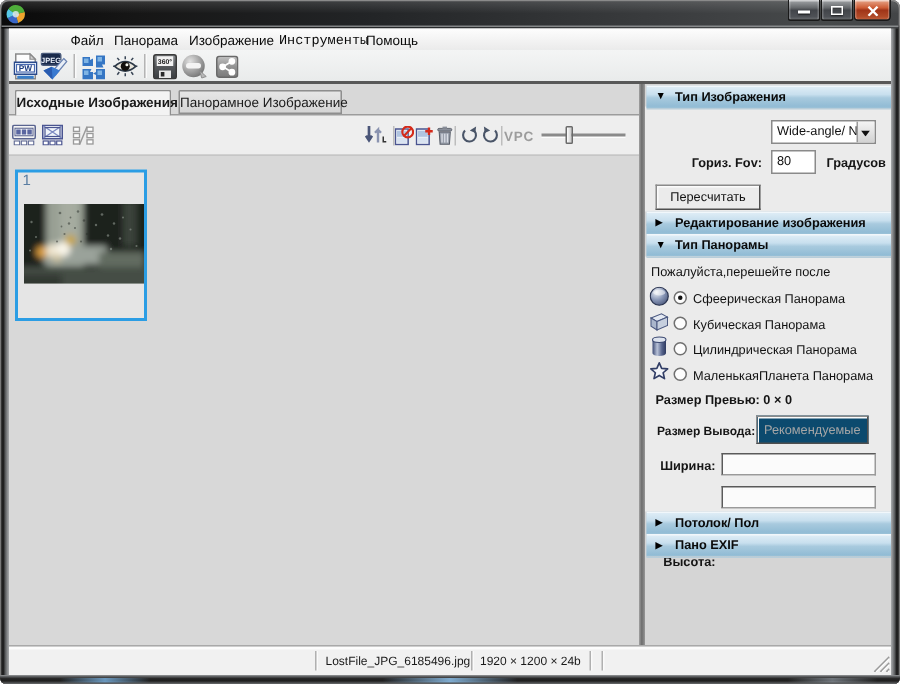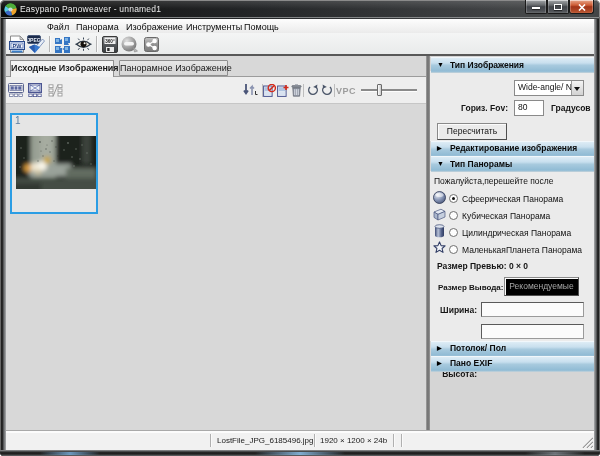--- a/index.html
+++ b/index.html
@@ -80,36 +80,35 @@
   <div id="titlebar"></div>
   <div class="abs" style="left:1px;right:1px;top:17px;height:1px;background:#9a9c9e;opacity:.8;"></div>
   <svg class="abs" style="left:4px;top:3px;" width="13" height="13" viewBox="0 0 13 13">
     <circle cx="6.5" cy="6.5" r="6" fill="#2a6a38"></circle>
     <path d="M6.5 6.5 L12.4 5 A6 6 0 0 1 8 12.3 Z" fill="#f0a32c"></path>
     <path d="M6.5 6.5 L8 12.3 A6 6 0 0 1 1 9 Z" fill="#3a66c8"></path>
     <path d="M6.5 6.5 L1 9 A6 6 0 0 1 1.6 3 Z" fill="#58c8e8"></path>
     <path d="M1.6 3 A6 6 0 0 1 12.4 5 L6.5 6.5 Z" fill="#4fae3a"></path>
     <circle cx="6.5" cy="6.5" r="2.1" fill="#dce8f0" opacity=".85"></circle>
   </svg>
-  <div id="title-text">Easypano Panoweaver - unnamed1</div>
   <div class="cbtn" id="btn-min" style="left:525px;width:22px;border-radius:0 0 2px 2px;"></div>
   <div class="cbtn" id="btn-max" style="left:547px;width:22px;border-radius:0 0 2px 2px;"></div>
   <div class="cbtn" id="btn-close" style="left:569px;width:25px;border-radius:0 0 3px 3px;"></div>
   <div class="abs" style="left:532px;top:7px;width:8px;height:2px;background:#fff;box-shadow:0 1px 1px rgba(0,0,0,.55);"></div>
   <div class="abs" style="left:554px;top:4px;width:8px;height:6px;border:1px solid #fff;box-shadow:0 1px 1px rgba(0,0,0,.5),inset 0 1px 1px rgba(0,0,0,.45);"></div>
   <svg class="abs" style="left:578px;top:4px;" width="8" height="7" viewBox="0 0 8 7">
     <path d="M1 0.5 L7 6.5 M7 0.5 L1 6.5" stroke="#fff" stroke-width="1.6"></path>
   </svg>
 
   <div id="content">
     <div id="menubar"></div>
     <div class="menu-item" style="left:1px;">Файл</div>
     <div class="menu-item" style="left:30px;">Панорама</div>
     <div class="menu-item" style="left:80px;">Изображение</div>
-    <div class="menu-item" style="left:140px;">Инструменты</div>
+    <div class="menu-item" style="left:140px;font-family:Liberation Mono, monospace;">Инструменты</div>
     <div class="menu-item" style="left:198px;">Помощь</div>
     <div id="toolbar"></div>
     <div class="tsep" style="left:43px;"></div>
     <div class="tsep" style="left:90px;"></div>
     <svg class="abs" style="left:3px;top:16px;" width="16" height="19" viewBox="0 0 16 19">
       <path d="M1.5 1 H11 L14.5 4.5 V17.5 H1.5 Z" fill="#fdfdfd" stroke="#8a8a8a"></path>
       <path d="M11 1 L11 4.5 L14.5 4.5 Z" fill="#d0d0d0" stroke="#8a8a8a" stroke-width=".8"></path>
       <rect x="0.5" y="6.5" width="15" height="8" fill="#e8f0fa" stroke="#2a4a8c"></rect>
       <rect x="2" y="8" width="12" height="5" fill="#fff" stroke="#4a6ab0" stroke-width=".8"></rect>
       <text x="8" y="12.6" font-size="5.5" font-weight="bold" fill="#1a3a80" text-anchor="middle" font-family="Liberation Sans">PW</text>
@@ -382,21 +381,21 @@
     </svg>
     <div class="radio" style="left:443px;top:209px;"></div>
     <div class="rtext" style="left:456px;top:209px;">Цилиндрическая Панорама</div>
     <svg class="abs" style="left:427px;top:222px;" width="13" height="13" viewBox="0 0 13 13">
       <path d="M6.5 0.9 L8.1 4.6 L12.1 4.9 L9.1 7.5 L10 11.4 L6.5 9.3 L3 11.4 L3.9 7.5 L0.9 4.9 L4.9 4.6 Z" fill="#f2f4f8" stroke="#323e66" stroke-width="1.1" stroke-linejoin="round"></path>
     </svg>
     <div class="radio" style="left:443px;top:226px;"></div>
     <div class="rtext" style="left:456px;top:226px;">МаленькаяПланета Панорама</div>
     <div class="lbl" style="left:431px;top:242px;">Размер Превью: 0 × 0</div>
     <div class="lbl" style="left:432px;top:264px;font-size:8px;">Размер Вывода:</div>
-    <div class="btn" style="left:498px;top:258px;width:75px;height:19px;line-height:17px;color:#a6a6a6;background:#000000;">Рекомендуемые</div>
+    <div class="btn" style="left:498px;top:258px;width:75px;height:19px;line-height:17px;color:#a6a6a6;background:#0c4a6e;">Рекомендуемые</div>
     <div class="lbl rlbl" style="right:117px;top:286px;">Ширина:</div>
     <div class="field" style="left:475px;top:283px;width:103px;height:15px;background:#fbfbfb;border-color:#9a9a9a;border-top-color:#5a5a5a;border-left-color:#5a5a5a;"></div>
     <div class="lbl rlbl" style="right:117px;top:308px;margin-top:42px;">Высота:</div>
     <div class="field" style="left:475px;top:305px;width:103px;height:15px;background:#fbfbfb;border-color:#9a9a9a;border-top-color:#5a5a5a;border-left-color:#5a5a5a;"></div>
     <div class="hdr" style="top:322px;"><span class="arr" style="font-size:6px;">▶</span>Потолок/ Пол</div>
     <div class="hdr" style="top:337px;"><span class="arr" style="font-size:6px;">▶</span>Пано EXIF</div>
 
     <div id="statusbar"></div>
     <div class="scell" style="left:204px;"></div>
     <div class="stext" style="left:211px;font-size:8px;">LostFile_JPG_6185496.jpg</div>

